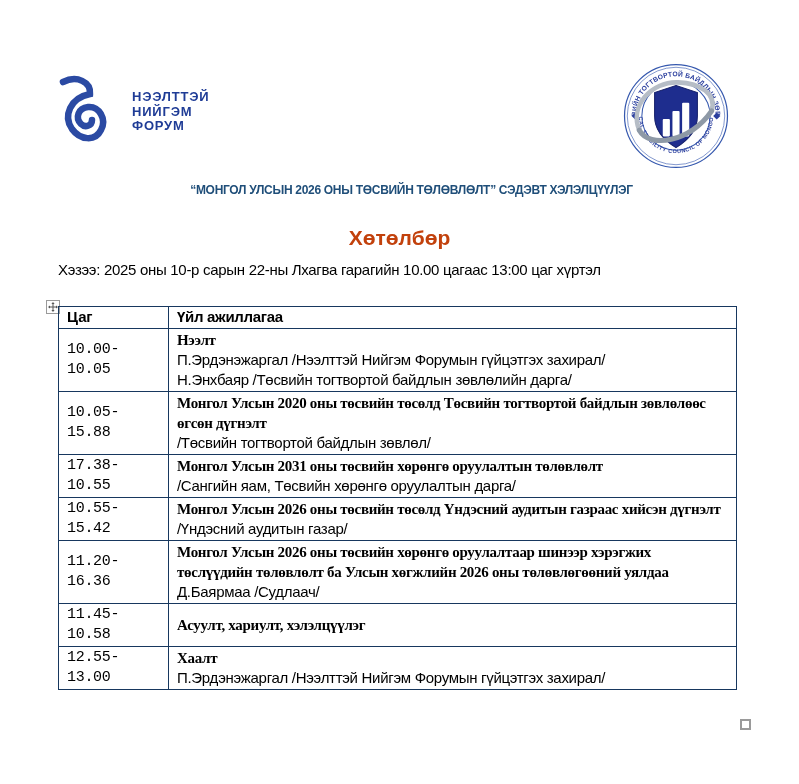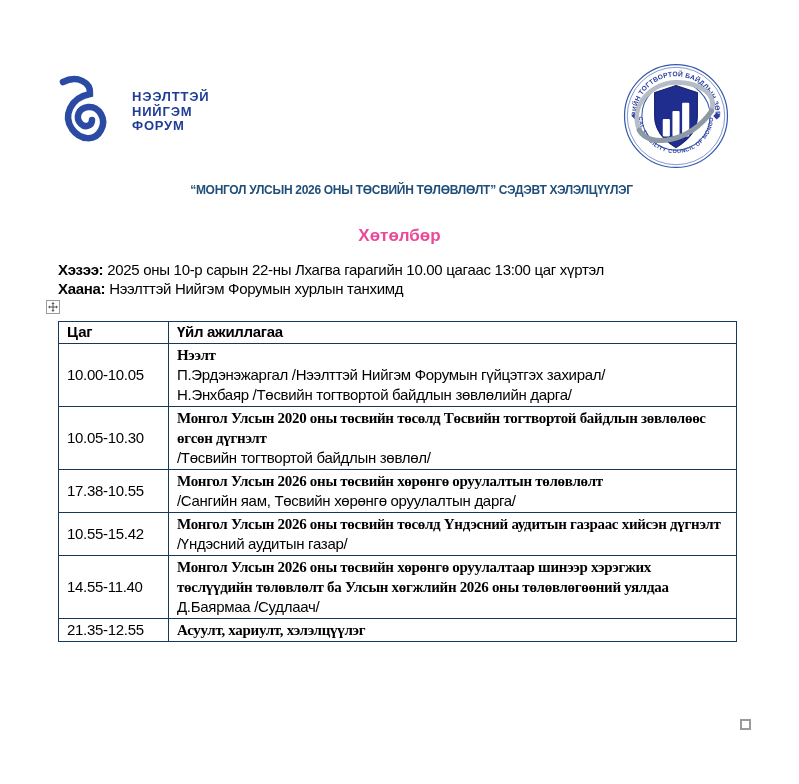--- a/index.html
+++ b/index.html
@@ -29,45 +29,45 @@
   .fsc-seal { position: absolute; left: 623px; top: 47px; width: 106px; height: 106px; }
 
   
   .doc-title {
     position: absolute; left: 12px; top: 167px; width: 100%;
     text-align: center; font-weight: bold; font-size: 12px;
     letter-spacing: -0.3px; color: #1f4e79;
   }
   .doc-subtitle {
     position: absolute; left: 0; top: 210px; width: 100%;
-    text-align: center; font-weight: bold; font-size: 17px;
-    color: #ec4899;
+    text-align: center; font-weight: bold; font-size: 21px;
+    color: #c2410c;
   }
 
   .meta-block {
     position: absolute; left: 58px; top: 244px; width: 690px;
     font-size: 15px; line-height: 19px; letter-spacing: -0.3px;
   }
-  .meta-line b { font-weight: bold; }
-
-  
-  .table-wrap { position: absolute; left: 58px; top: 305px; width: 679px; }
+  .meta-line b { font-weight: normal; }
+
+  
+  .table-wrap { position: absolute; left: 58px; top: 290px; width: 679px; }
   table.agenda {
     width: 100%; border-collapse: collapse; table-layout: fixed;
     font-size: 15px; line-height: 20px; letter-spacing: -0.3px;
   }
   table.agenda col.c-time { width: 110px; }
   table.agenda th, table.agenda td {
     border: 1.6px solid #17375e;
     padding: 1px 8px 1px 8px;
     vertical-align: middle;
     text-align: left;
   }
   table.agenda th { font-weight: bold; padding-top: 0; padding-bottom: 1px; }
-  td.time-cell { vertical-align: middle; }
+  td.time-cell { vertical-align: middle; font-family: Liberation Mono, monospace; }
   .activity-title { font-weight: bold; font-family: Liberation Serif, serif; }
   .detail-line { font-weight: normal; }
 
   
   .move-handle {
     position: absolute; left: 46px; top: 284px;
     width: 14px; height: 14px;
     border: 1px solid #9a9a9a; background: #fdfdfd;
     display: flex; align-items: center; justify-content: center;
     cursor: move;
@@ -125,21 +125,20 @@
     <rect x="58" y="39" width="7" height="33" rx="1" fill="#ffffff"></rect>
 
     <path d="M 16 66 C 26 84, 66 78, 87 47" stroke="#8e99a6" stroke-width="5" fill="none" stroke-linecap="round"></path>
   </svg>
 
   <div class="doc-title">“МОНГОЛ УЛСЫН 2026 ОНЫ ТӨСВИЙН ТӨЛӨВЛӨЛТ” СЭДЭВТ ХЭЛЭЛЦҮҮЛЭГ</div>
   <div class="doc-subtitle">Хөтөлбөр</div>
 
   <div class="meta-block">
     <div class="meta-line"><b>Хэзээ:</b><span> 2025 оны 10-р сарын 22-ны Лхагва гарагийн 10.00 цагаас 13:00 цаг хүртэл</span></div>
-    <div class="meta-line"><b>Хаана:</b><span> Нээлттэй Нийгэм Форумын хурлын танхимд</span></div>
   </div>
 
   <div class="move-handle">
     <svg width="10" height="10" viewBox="0 0 10 10">
       <path d="M5 0 L6.6 2 L3.4 2 Z M5 10 L6.6 8 L3.4 8 Z M0 5 L2 3.4 L2 6.6 Z M10 5 L8 3.4 L8 6.6 Z" fill="#555"></path>
       <path d="M5 1.6 L5 8.4 M1.6 5 L8.4 5" stroke="#555" stroke-width="1"></path>
     </svg>
   </div>
 
   <div class="table-wrap">
@@ -163,75 +162,86 @@
       <div class="activity-title">Нээлт</div>
       <div>
                 <div class="detail-line">П.Эрдэнэжаргал /Нээлттэй Нийгэм Форумын гүйцэтгэх захирал/</div>
                 <div class="detail-line">Н.Энхбаяр /Төсвийн тогтвортой байдлын зөвлөлийн дарга/</div>
               </div>
     </td>
   </tr>
 
   <tr>
     <td class="time-cell">
-      <span>10.05-10.30</span>
+      <span>10.05-15.88</span>
     </td>
     <td class="act-cell">
       <div class="activity-title">Монгол Улсын 2020 оны төсвийн төсөлд Төсвийн тогтвортой байдлын зөвлөлөөс өгсөн дүгнэлт</div>
       <div>
                 <div class="detail-line">/Төсвийн тогтвортой байдлын зөвлөл/</div>
               </div>
     </td>
   </tr>
 
   <tr>
     <td class="time-cell">
       <span>17.38-10.55</span>
     </td>
     <td class="act-cell">
-      <div class="activity-title">Монгол Улсын 2026 оны төсвийн хөрөнгө оруулалтын төлөвлөлт</div>
+      <div class="activity-title">Монгол Улсын 2031 оны төсвийн хөрөнгө оруулалтын төлөвлөлт</div>
       <div>
                 <div class="detail-line">/Сангийн яам, Төсвийн хөрөнгө оруулалтын дарга/</div>
               </div>
     </td>
   </tr>
 
   <tr>
     <td class="time-cell">
       <span>10.55-15.42</span>
     </td>
     <td class="act-cell">
       <div class="activity-title">Монгол Улсын 2026 оны төсвийн төсөлд Үндэсний аудитын газраас хийсэн дүгнэлт</div>
       <div>
                 <div class="detail-line">/Үндэсний аудитын газар/</div>
               </div>
     </td>
   </tr>
 
   <tr>
     <td class="time-cell">
-      <span>14.55-11.40</span>
+      <span>11.20-16.36</span>
     </td>
     <td class="act-cell">
       <div class="activity-title">Монгол Улсын 2026 оны төсвийн хөрөнгө оруулалтаар шинээр хэрэгжих төслүүдийн төлөвлөлт ба Улсын хөгжлийн 2026 оны төлөвлөгөөний уялдаа</div>
       <div>
                 <div class="detail-line">Д.Баярмаа /Судлаач/</div>
               </div>
     </td>
   </tr>
 
   <tr>
     <td class="time-cell">
-      <span>21.35-12.55</span>
+      <span>11.45-10.58</span>
     </td>
     <td class="act-cell">
       <div class="activity-title">Асуулт, хариулт, хэлэлцүүлэг</div>
       <div></div>
     </td>
   </tr>
 
+  <tr>
+    <td class="time-cell">
+      <span>12.55-13.00</span>
+    </td>
+    <td class="act-cell">
+      <div class="activity-title">Хаалт</div>
+      <div>
+                <div class="detail-line">П.Эрдэнэжаргал /Нээлттэй Нийгэм Форумын гүйцэтгэх захирал/</div>
+              </div>
+    </td>
+  </tr>
 </tbody>
     </table>
   </div>
 
   <div class="resize-handle"></div>
 
 </div>
 
 </body></html>

